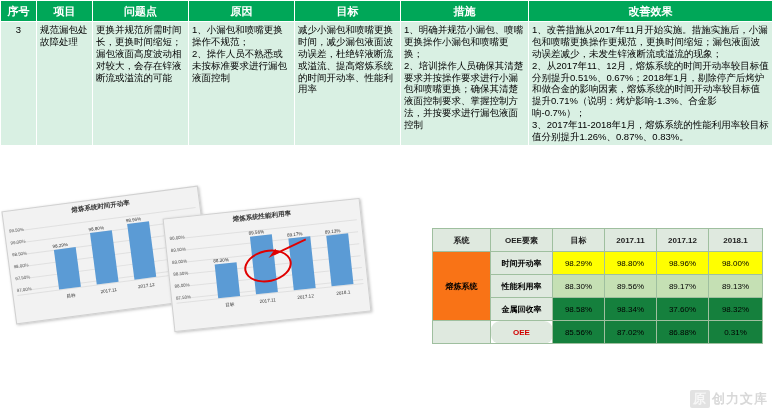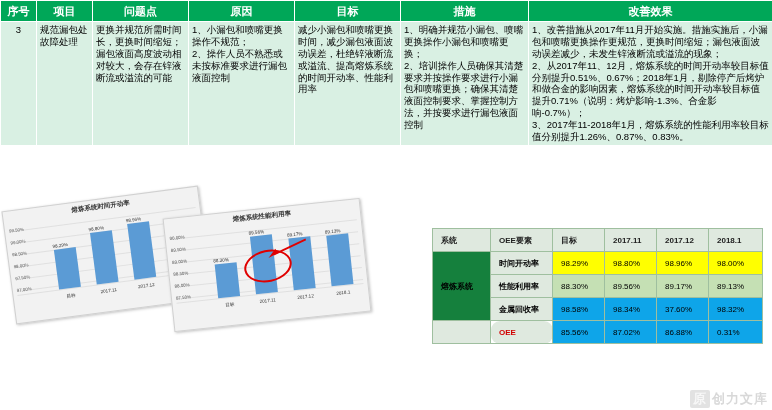--- a/index.html
+++ b/index.html
@@ -65,30 +65,30 @@
 
   .card1{left:8px;top:12px;width:196px;height:112px;transform:rotate(-7.5deg);}
   .card2{left:168px;top:22px;width:196px;height:112px;transform:rotate(-6deg);}
 
   
   .rtwrap{position:absolute;left:432px;top:42px;width:330px;}
   table.rt{border-collapse:collapse;width:330px;table-layout:fixed;font-size:8px;}
   table.rt th,table.rt td{
     border:1px solid #9fbf9f;
     height:22px;
-    text-align:left;
+    text-align:center;
     vertical-align:middle;
     padding:0 8px;
   }
   table.rt th{background:#dfe9df;font-weight:bold;color:#222;}
   .cell-y{background:#ffff00;}
   .cell-g{background:#c5e0b4;}
-  .cell-w{background:#0ea5e9;}
+  .cell-w{background:#15803d;}
   .lbl-col{background:#dfe9df;font-weight:bold;}
-  .sys-col{background:#15803d;font-weight:bold;}
+  .sys-col{background:#f97316;font-weight:bold;}
   .red-txt{color:#d10000;font-weight:bold;border-radius:9px;}
 
   
   .ellipse{
     position:absolute;left:676px;top:250px;width:44px;height:28px;
     border:2px solid #e00000;border-radius:50%;
     transform:rotate(-12deg);
   }
   
   .arrow{position:absolute;left:706px;top:238px;width:40px;height:22px;}

